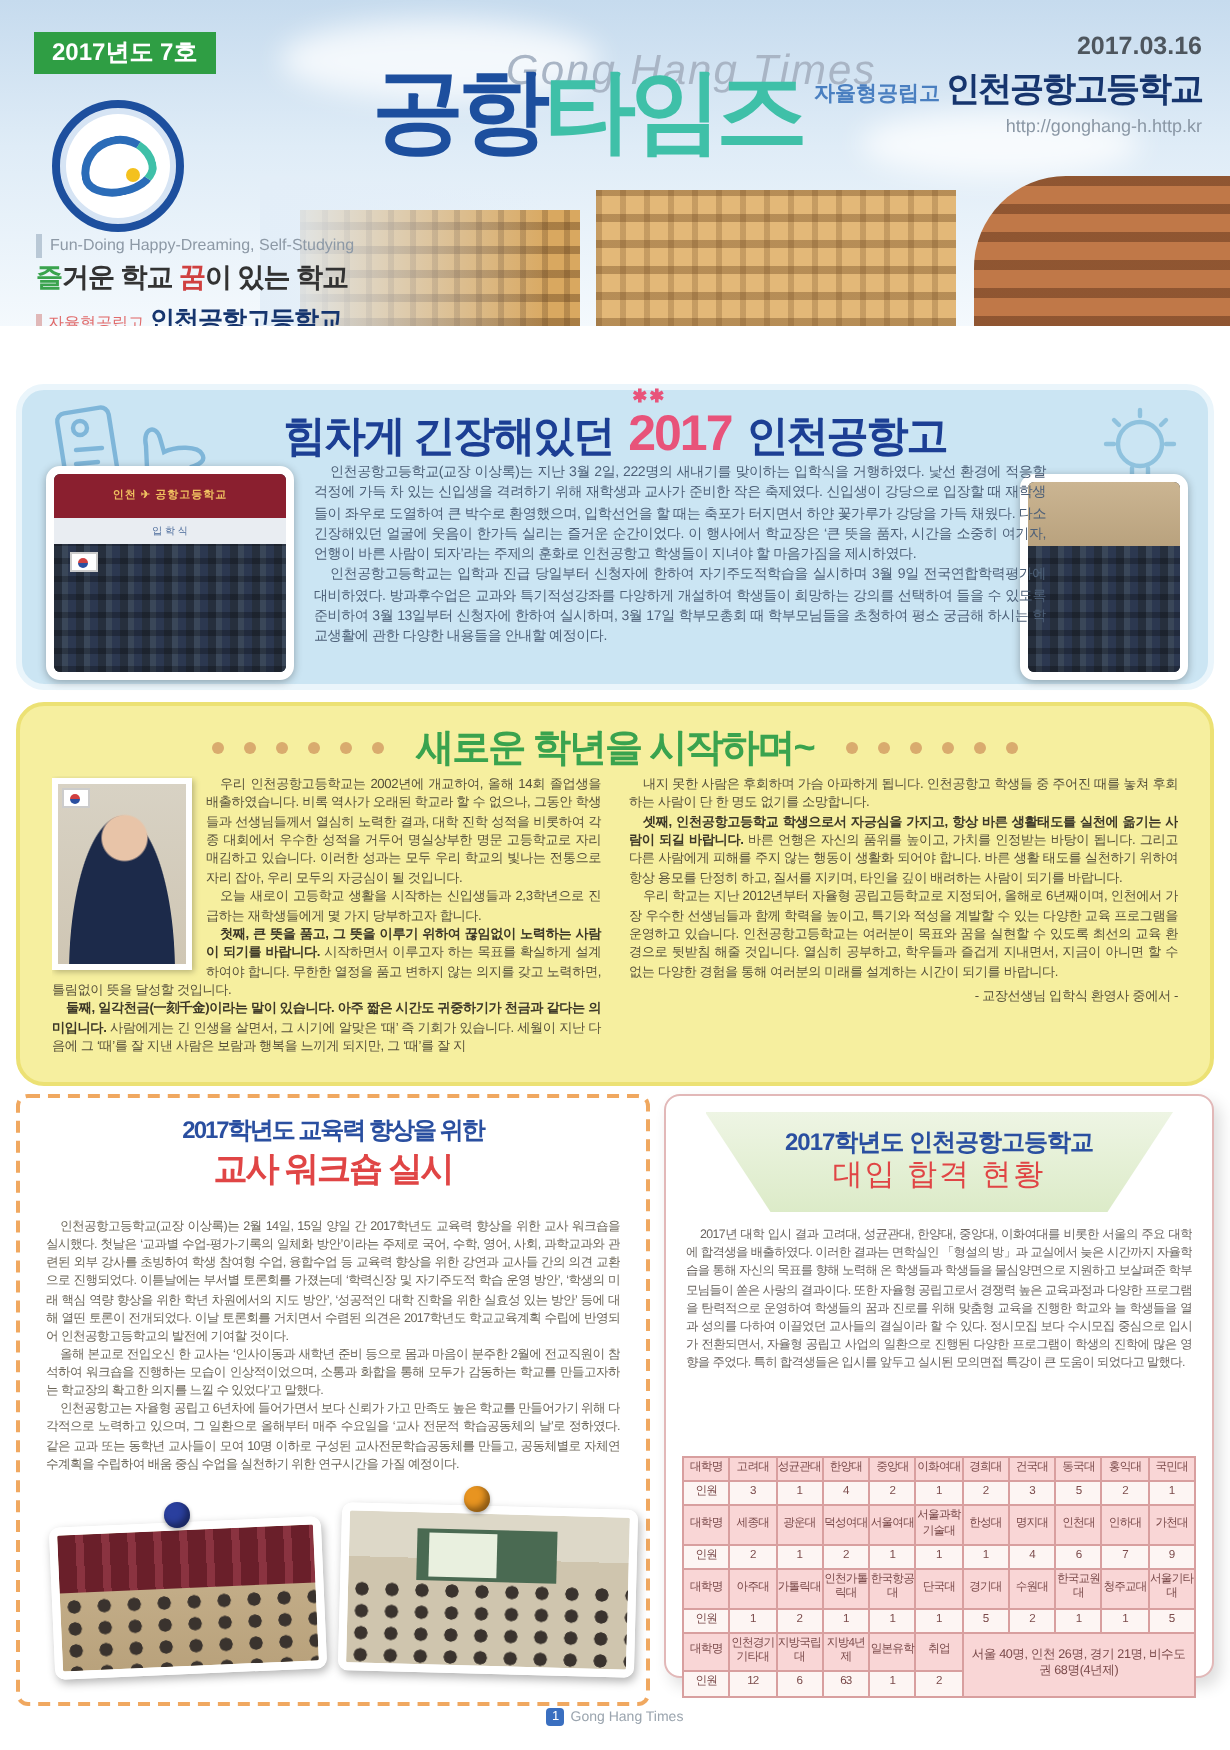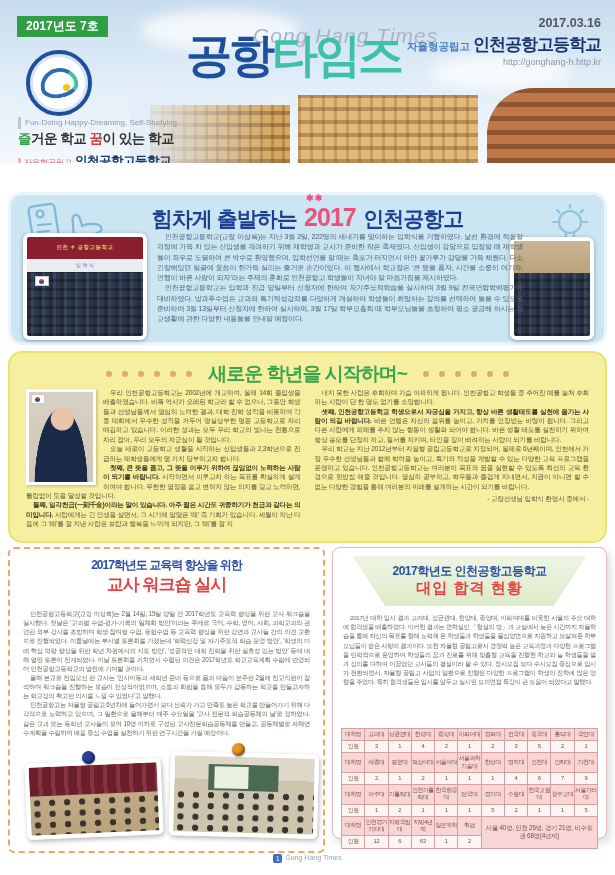--- a/index.html
+++ b/index.html
@@ -119,21 +119,21 @@
     box-shadow:inset -2px -2px 3px rgba(0,0,0,.4),0 1px 2px rgba(0,0,0,.35);}
   .pin-blue{background:#2a3f9e;left:72px;top:6px;}
   .pin-orange{background:#e89420;left:222px;top:-2px;}
   
   .art4{position:absolute;left:332px;top:547px;width:275px;height:292px;box-sizing:border-box;
     background:#fff;border:1px solid #e2b8b8;border-radius:8px;box-shadow:3px 4px 8px rgba(0,0,0,.14);}
   .a4-plaque{margin:8px auto 0;width:234px;height:50px;
     background:linear-gradient(#eef5e4,#dcebc8);clip-path:polygon(0 0,100% 0,86% 100%,14% 100%);
     display:flex;flex-direction:column;align-items:center;justify-content:center;line-height:1.25;letter-spacing:-0.5px;}
   .a4-plaque .l1{font-size:12px;font-weight:800;color:#2a4fa0;}
-  .a4-plaque .l2{font-size:15px;font-weight:700;color:#e04545;letter-spacing:1px;}
+  .a4-plaque .l2{font-size:15px;font-weight:400;color:#e04545;letter-spacing:1px;}
   .tack{position:absolute;width:9px;height:9px;border-radius:50%;top:13px;
     background:radial-gradient(circle at 35% 35%,#eee,#999);box-shadow:0 1px 1px rgba(0,0,0,.3);}
   .tack.tl{left:30px;} .tack.tr{right:30px;}
   .a4-body{margin:7px 10px 0;font-size:6.2px;letter-spacing:-0.3px;line-height:1.48;color:#6b6560;
     text-align:justify;text-indent:7px;height:110px;overflow:hidden;}
   .a4-table{margin:5px auto 0;width:257px;border-collapse:collapse;table-layout:fixed;
     font-size:5.8px;letter-spacing:-0.4px;color:#7a4a4a;}
   .a4-table td{border:1px solid #d89f9f;padding:2px 0;text-align:center;word-break:break-all;line-height:1.25;}
   .a4-table tr.r-name td{background:#f9d6d6;}
   .a4-table tr.r-count td{background:#fdf5f3;}
@@ -187,21 +187,21 @@
     </svg>
     <svg class="a1-doodle-r" width="40" height="52" viewBox="0 0 40 52">
       <g stroke="#8fc2de" fill="none" stroke-width="2.2" stroke-linecap="round">
         <circle cx="20" cy="19" r="11"></circle>
         <path d="M16 31 v5 h8 v-5"></path>
         <path d="M16 40 h8 M17 44 h6"></path>
         <path d="M20 2 v3 M7 7 l2.5 2.5 M33 7 l-2.5 2.5 M3 19 h4 M33 19 h4"></path>
       </g>
     </svg>
     <div class="a1-title">
-      <span class="t1">힘차게 출발하는</span>
+      <span class="t1">힘차게 긴장해있던</span>
       <span class="t2"><span class="stars">✱✱</span><span>2017</span></span>
       <span class="t3">인천공항고</span>
     </div>
     <div class="photo a1-photo-l">
       <div class="band-red">인천 ✈ 공항고등학교</div>
       <div class="band-white">입 학 식</div>
       <div class="crowd"></div>
       <div class="flag"></div>
     </div>
     <div class="photo a1-photo-r">

